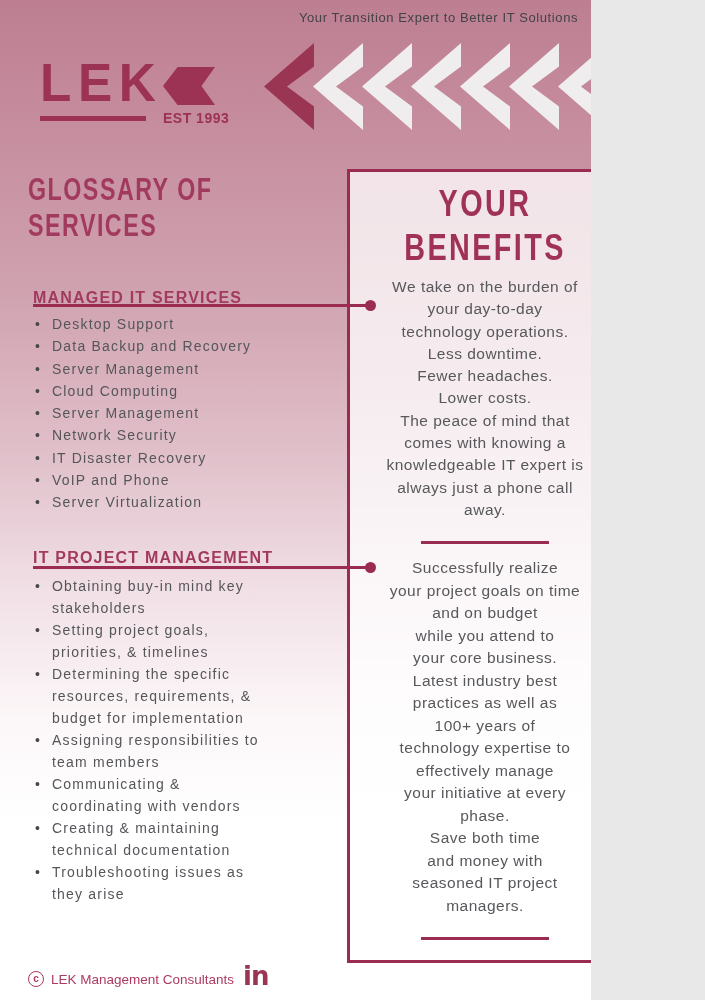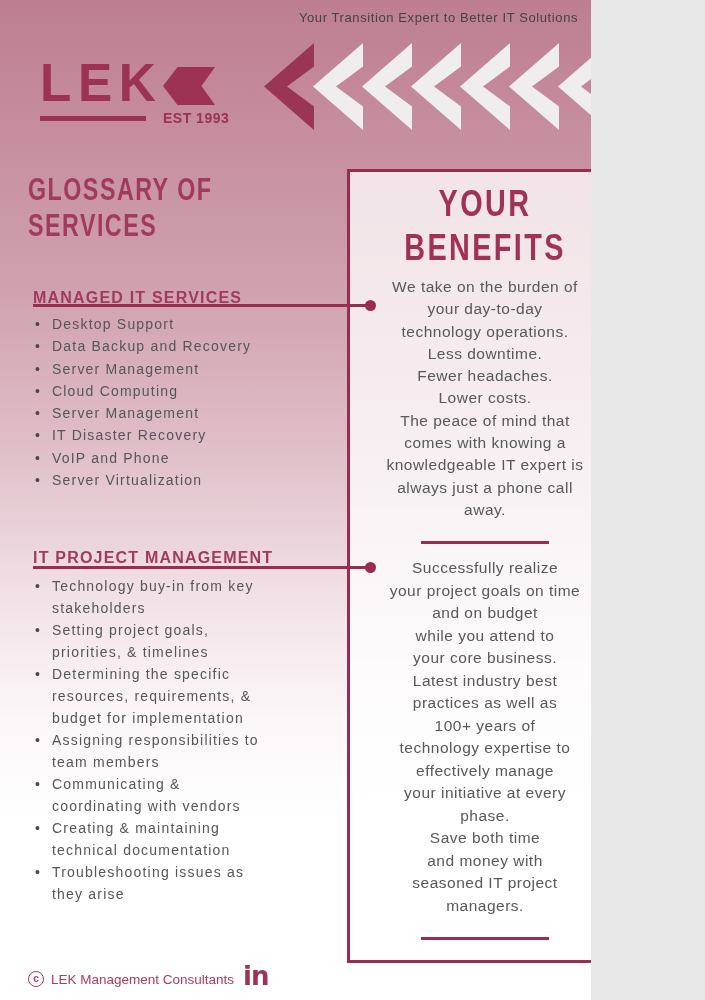--- a/index.html
+++ b/index.html
@@ -107,28 +107,29 @@
   <div class="page-title">GLOSSARY OF
 SERVICES</div>
 
   <div class="section-heading heading-managed">MANAGED IT SERVICES</div>
   <ul class="service-list list-managed">
     <li>Desktop Support</li>
     <li>Data Backup and Recovery</li>
     <li>Server Management</li>
     <li>Cloud Computing</li>
     <li>Server Management</li>
+    <li>Network Security</li>
     <li>IT Disaster Recovery</li>
     <li>VoIP and Phone</li>
     <li>Server Virtualization</li>
   </ul>
 
   <div class="section-heading heading-project">IT PROJECT MANAGEMENT</div>
   <ul class="service-list list-project">
-    <li>Technology buy-in from key
+    <li>Obtaining buy-in mind key
 stakeholders</li>
     <li>Setting project goals,
 priorities, &amp; timelines</li>
     <li>Determining the specific
 resources, requirements, &amp;
 budget for implementation</li>
     <li>Assigning responsibilities to
 team members</li>
     <li>Communicating &amp;
 coordinating with vendors</li>

